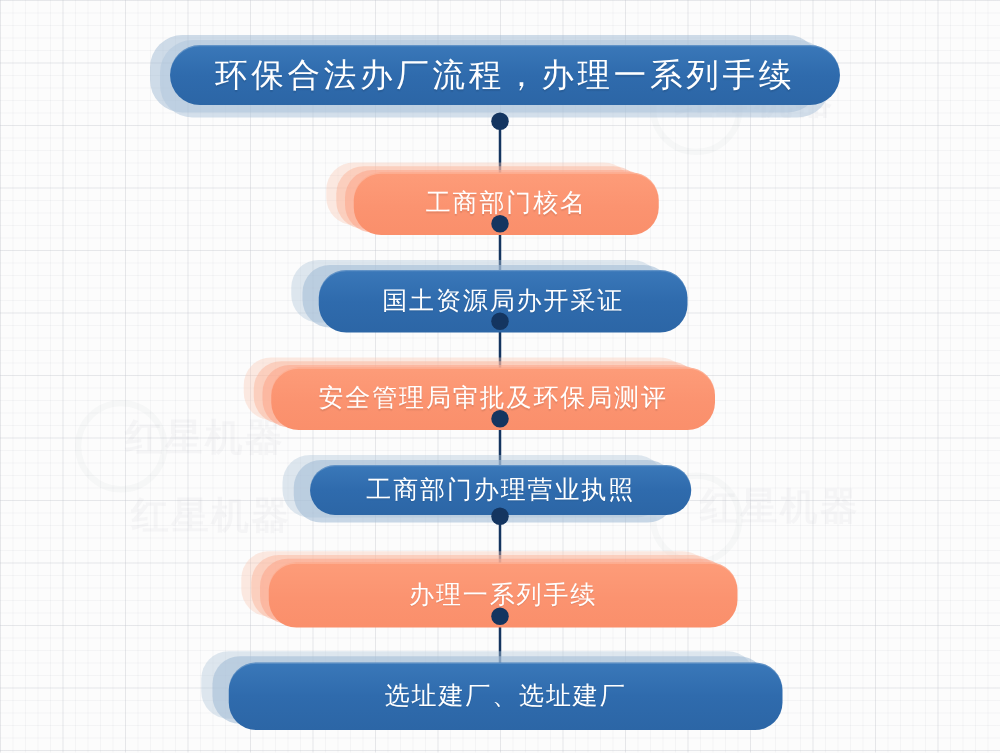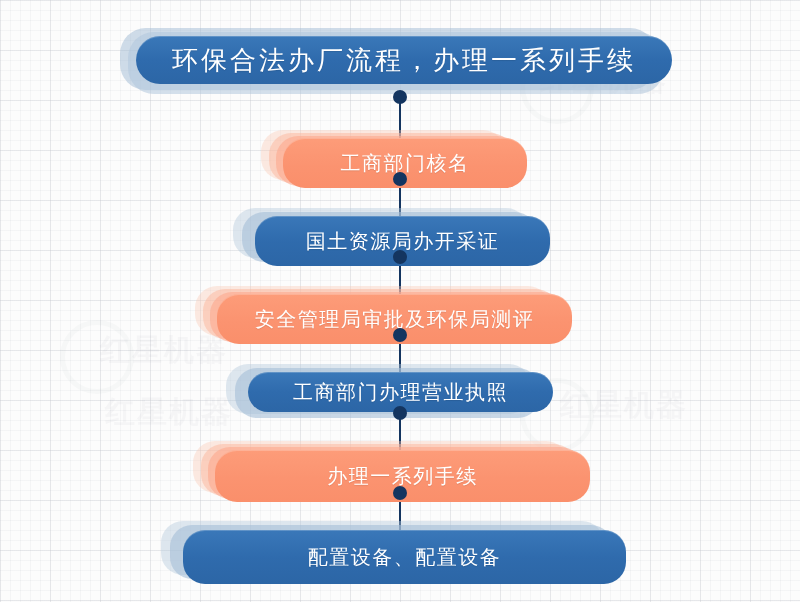--- a/index.html
+++ b/index.html
@@ -196,17 +196,17 @@
     <div class="node-stack" style="left:-7px; top:-3px; width:375px; height:52px; background:rgba(251,170,143,0.62);"></div>
     <div class="node-main">
       <span class="node-label">办理一系列手续</span>
     </div>
   </div>
 
   <div class="node blue" style="left:183px; top:530px; width:443px; height:54px;">
     <div class="node-stack" style="left:-22px; top:-9px; width:443px; height:54px; background:rgba(178,199,220,0.42);"></div>
     <div class="node-stack" style="left:-13px; top:-5px; width:443px; height:54px; background:rgba(165,190,215,0.60);"></div>
     <div class="node-main">
-      <span class="node-label">配置设备、配置设备</span>
+      <span class="node-label">选址建厂、选址建厂</span>
     </div>
   </div>
 
 </div>
 
 </body></html>

